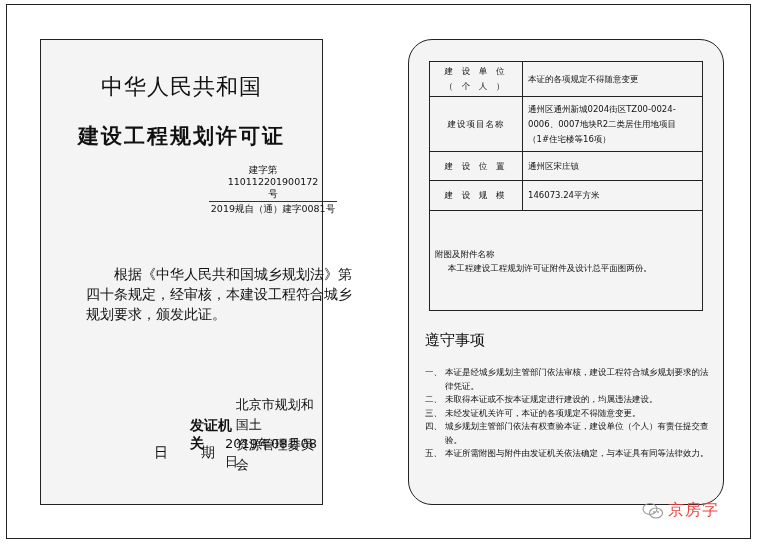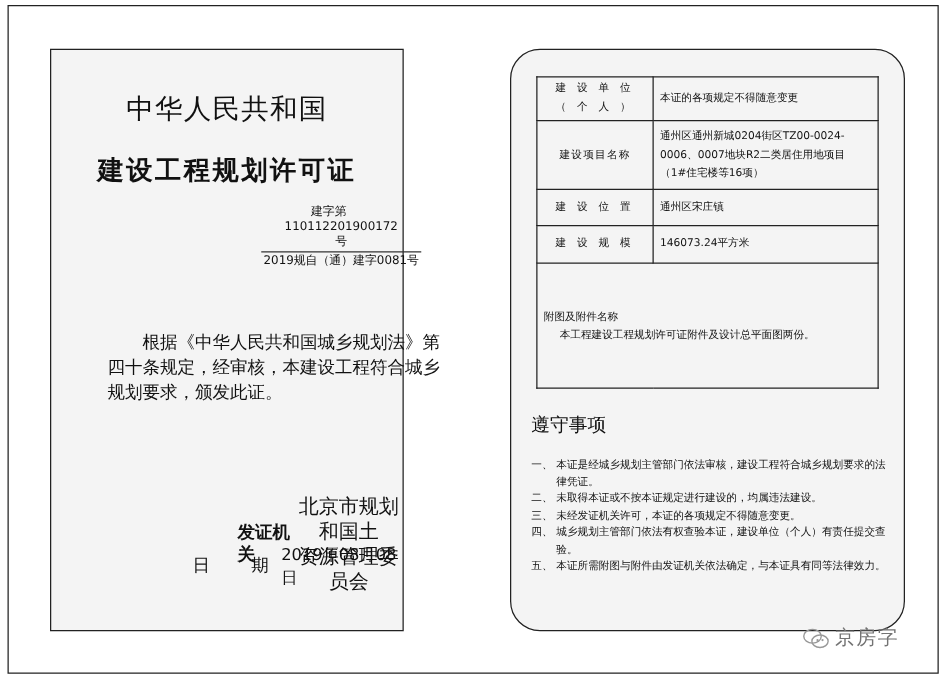--- a/index.html
+++ b/index.html
@@ -16,21 +16,21 @@
             font-size:22px; letter-spacing:1px; font-weight:normal; }
   .title2 { position:absolute; left:0; width:100%; top:82px; text-align:center;
             font-size:21px; font-weight:bold; letter-spacing:2px; }
   .permit-box { position:absolute; left:168px; top:124px; width:128px; text-align:center; font-size:9.5px; line-height:12px; }
   .permit-no { border-bottom:1px solid #333; padding-bottom:1px; }
   .permit-no .lbl { margin-right:20px; }
   .permit-ref { padding-top:1px; }
   .body-text { position:absolute; left:22px; top:224px; width:276px; font-size:14px; line-height:20px; text-indent:2em;margin-left:23px; }
   .issuer-row { position:absolute; left:113px; top:355px; display:flex; align-items:center;margin-left:36px; }
   .issuer-label { font-size:14px; font-weight:bold; margin-right:2px; }
-  .issuer-value { font-size:16px; line-height:20px; text-align:center; width:110px; }
+  .issuer-value { font-size:13px; line-height:20px; width:110px; }
   .date-row { position:absolute; left:113px; top:395px; display:flex; align-items:center; font-size:13px; }
   .date-label { width:66px; display:flex; justify-content:space-between; font-size:14px; margin-right:10px; }
 
   table.info { position:absolute; left:20px; top:21px; width:274px; border-collapse:collapse; font-size:8.5px; }
   table.info td { border:1px solid #222; padding:2px 5px; vertical-align:middle; line-height:15px; }
   table.info td.k { width:82px; text-align:center; letter-spacing:3px; }
   table.info td.k.tight { letter-spacing:1px; }
   .row-h1 td { height:24px; }
   .row-h2 td { height:50px;margin-top:21px; }
   .row-h3 td { height:24px; }
@@ -40,21 +40,21 @@
   .att-body { line-height:14px; text-indent:1.5em; }
 
   .rules-title { position:absolute; left:16px; top:291px; font-size:15px; }
   .rules { position:absolute; left:16px; top:326px; width:286px; font-size:8.5px; line-height:13.5px; }
   .rule { display:flex; }
   .rule .num { flex:0 0 20px; }
   .rule .txt { flex:1; }
 
   .watermark { position:absolute; left:642px; top:500px; display:flex; align-items:center; color:#777; }
   .wm-icon { width:22px; height:18px; margin-right:4px; }
-  .wm-text { font-size:16px; letter-spacing:1px; color:#737373;text-align:right; }
+  .wm-text { font-size:16px; letter-spacing:1px; color:#ef4444;text-align:right; }
 </style>
 </head>
 <body>
 
 <div class="frame"></div>
 
 <div class="page page-left">
   <div class="title1">中华人民共和国</div>
   <div class="title2">建设工程规划许可证</div>
   <div class="permit-box">

